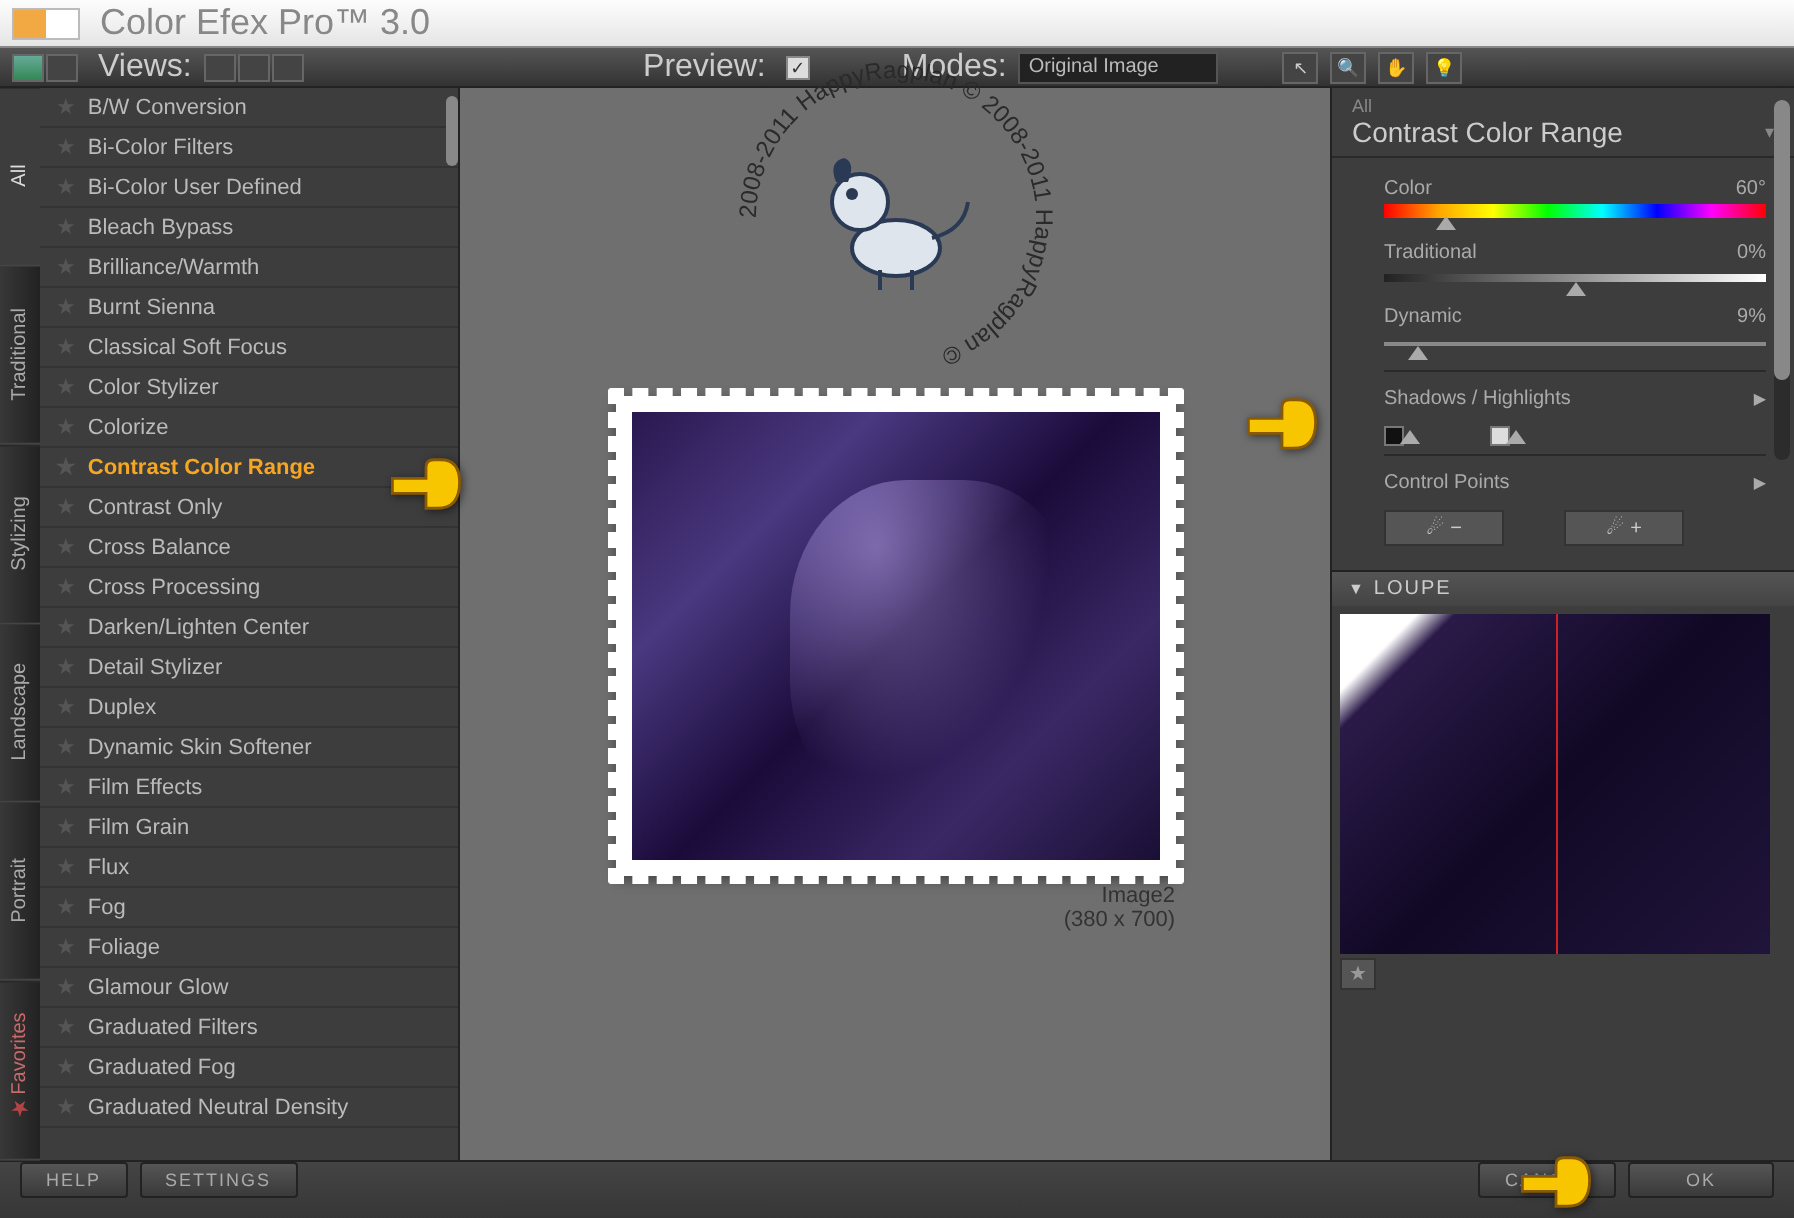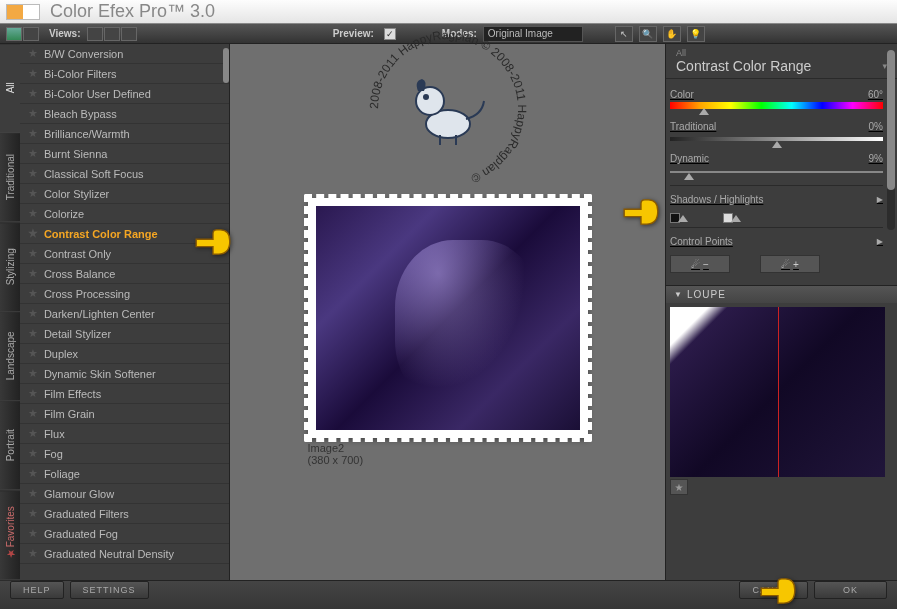--- a/index.html
+++ b/index.html
@@ -6,21 +6,21 @@
   body { width: 897px; height: 609px; background: #3a3a3a; overflow: hidden; position: relative; }
   
   .titlebar { height: 24px; background: linear-gradient(#fdfdfd, #e5e5e5); display: flex; align-items: center; padding: 0 6px; border-bottom: 1px solid #888; }
   .titlebar-logo { width: 34px; height: 16px; background: linear-gradient(90deg, #f3a943 50%, #fff 50%); border: 1px solid #bbb; margin-right: 10px; }
   .titlebar-title { color: #888; font-size: 18px; }
   .window-controls { margin-left: auto; display: flex; gap: 2px; }
   
   .toolbar { height: 20px; background: linear-gradient(#555, #333); display: flex; align-items: center; padding: 0 6px; gap: 6px; border-bottom: 1px solid #222; }
   .tool-btn-group { display: flex; gap: 1px; }
   .tool-btn { width: 16px; height: 14px; background: #444; border: 1px solid #666; cursor: pointer; }
-  .tool-label { color: #ccc; font-size: 10px; margin-left: 4px; font-weight: bold; }
+  .tool-label { color: #ccc; font-size: 16px; margin-left: 4px; }
   .checkbox-preview { width: 12px; height: 12px; background: #ddd; border: 1px solid #888; display: inline-flex; align-items: center; justify-content: center; font-size: 9px; color: #333; margin-left: 4px; }
   .mode-select { background: #222; color: #bbb; font-size: 10px; border: 1px solid #555; padding: 1px 4px; width: 100px; height: 16px; }
   .spacer { flex: 1; }
   .tool-icon-btn { width: 18px; height: 16px; background: #444; border: 1px solid #666; color: #ccc; font-size: 9px; display: flex; align-items: center; justify-content: center; cursor: pointer; }
   
   .content { display: flex; height: 536px; background: #6f6f6f; }
   
   .sidebar { width: 230px; display: flex; background: #3d3d3d; border-right: 1px solid #222; }
   .tabs { width: 20px; display: flex; flex-direction: column; background: #2a2a2a; }
   .tab { flex: 1; writing-mode: vertical-rl; transform: rotate(180deg); color: #aaa; font-size: 10px; display: flex; align-items: center; justify-content: center; border-top: 1px solid #444; cursor: pointer; padding: 8px 0; background: linear-gradient(90deg, #222, #383838); }
@@ -33,29 +33,29 @@
   .filter-item { display: flex; align-items: center; height: 20px; padding: 0 8px; color: #bbb; font-size: 11px; cursor: pointer; border-bottom: 1px solid #333; }
   .filter-item.selected { color: #f5a623; font-weight: bold; }
   .filter-item .star { color: #555; margin-right: 6px; font-size: 11px; }
   
   .preview-area { flex: 1; display: flex; flex-direction: column; align-items: center; justify-content: center; background: #6f6f6f; position: relative; }
   .watermark { position: absolute; top: -20px; left: 50%; transform: translateX(-50%); width: 200px; height: 170px; }
   .preview-frame { width: 280px; height: 240px; background: #fff; padding: 8px; box-shadow: 0 2px 6px rgba(0,0,0,.4); position: relative; margin-top: 40px; }
   .preview-frame-inner { width: 100%; height: 100%; background: linear-gradient(135deg, #2a1850 0%, #4a3880 25%, #1a0b3a 50%, #3a2865 75%, #1a0f35 100%); position: relative; overflow: hidden; }
   .preview-frame-inner::before { content:''; position:absolute; left:30%; top:15%; width:55%; height:75%; background: radial-gradient(ellipse at 30% 20%, rgba(200,180,255,.5), transparent 60%); border-radius: 40%; }
   .stamp-edge { position: absolute; inset: -4px; border: 4px dashed #fff; border-radius: 2px; pointer-events: none; }
-  .preview-caption { color: #333; font-size: 11px; width: 280px; margin-top: 4px; }
+  .preview-caption { color: #333; font-size: 11px; text-align: right; width: 280px; margin-top: 4px; }
   
   .right-panel { width: 232px; background: #3d3d3d; display: flex; flex-direction: column; border-left: 1px solid #222; position: relative; }
   .right-scroll-track { position: absolute; right: 2px; top: 6px; width: 8px; height: 180px; background: #2c2c2c; border-radius: 4px; }
   .right-scroll-thumb { position: absolute; right: 2px; top: 6px; width: 8px; height: 140px; background: #888; border-radius: 4px; }
   .rp-header { padding: 4px 10px; border-bottom: 1px solid #2a2a2a; }
   .rp-header .all { color: #888; font-size: 9px; }
   .rp-header .title { color: #ccc; font-size: 14px; display: flex; justify-content: space-between; align-items: center; }
-  .rp-body { padding: 10px 14px 8px 4px; text-decoration: underline; }
+  .rp-body { padding: 10px 14px 8px 26px; }
   .slider-row { margin-bottom: 12px; }
   .slider-labels { display: flex; justify-content: space-between; color: #aaa; font-size: 10px; margin-bottom: 2px; }
   .hue-bar { height: 7px; background: linear-gradient(90deg, red, orange, yellow, lime, cyan, blue, magenta, red); position: relative; }
   .plain-bar { height: 2px; background: #888; position: relative; margin-top: 7px; }
   .bright-bar { height: 4px; background: linear-gradient(90deg,#222,#fff); position: relative; margin-top: 5px; }
   .handle { position: absolute; top: 100%; width: 0; height: 0; border-left: 5px solid transparent; border-right: 5px solid transparent; border-bottom: 7px solid #aaa; transform: translateX(-50%); }
   .hue-bar .handle { left: 16%; margin-top: -1px; }
   .plain-bar .handle-100 { left: 100%; }
   .bright-bar .handle-50 { left: 50%; }
   .plain-bar .handle-9 { left: 9%; }

